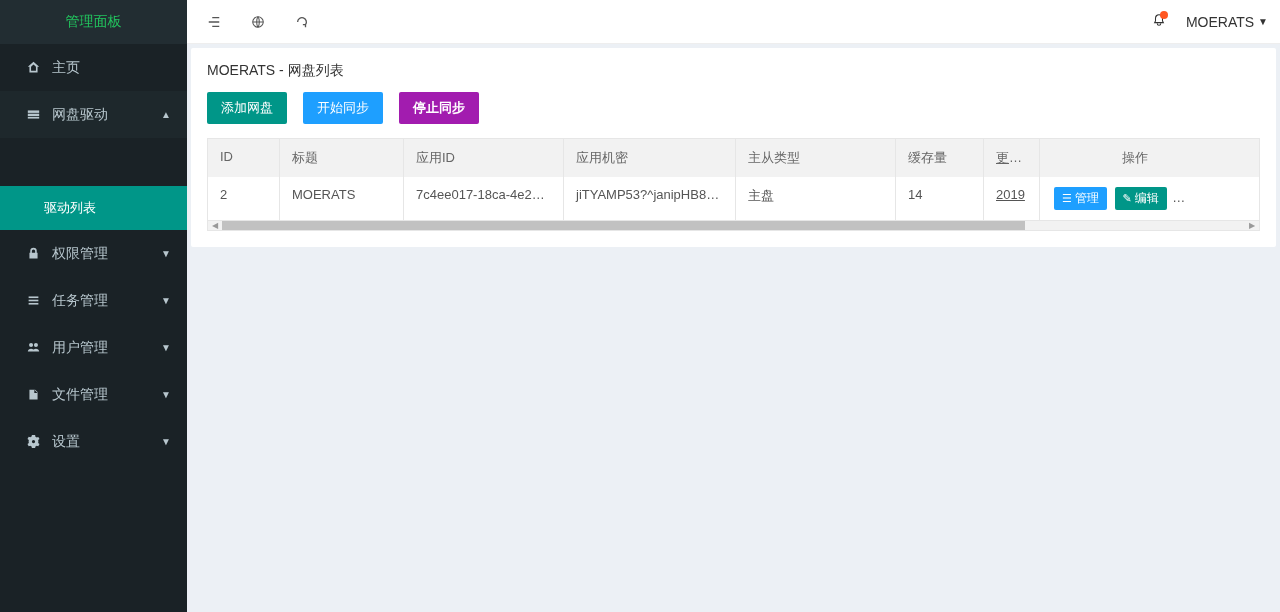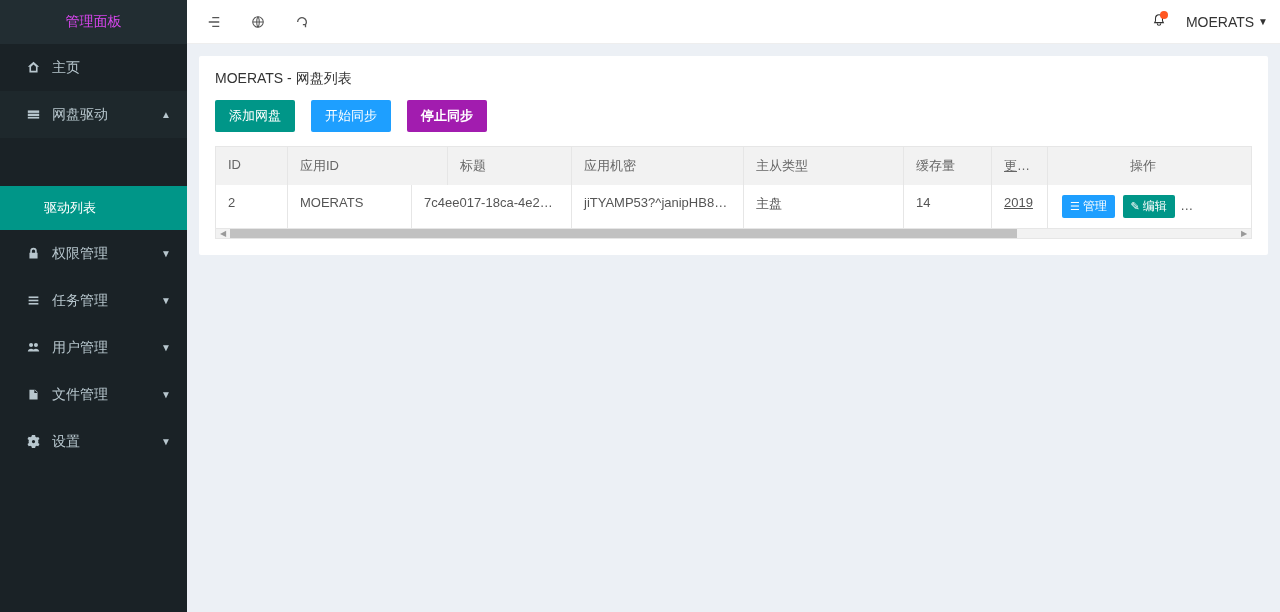--- a/index.html
+++ b/index.html
@@ -2,41 +2,41 @@
 <html><head>
   <meta charset="utf-8">
   <style>
     * { margin: 0; padding: 0; box-sizing: border-box; }
     body { font-family: "Microsoft YaHei", Arial, sans-serif; font-size: 14px; background: #ecf0f5; color: #333; }
     
     .layout { display: flex; width: 1280px; height: 612px; overflow: hidden; }
     
     
     .sidebar { width: 187px; background: #1a2226; color: #b8c7ce; display: flex; flex-direction: column; flex-shrink: 0; }
-    .sidebar-header { height: 44px; background: #222d32; display: flex; align-items: center; justify-content: center; color: #d946ef; font-size: 14px; }
+    .sidebar-header { height: 44px; background: #222d32; display: flex; align-items: center; justify-content: center; color: #22c55e; font-size: 14px; }
     .sidebar-menu { flex: 1; background: #1a2226; }
     .sidebar-item { display: flex; align-items: center; padding: 0 24px; height: 47px; cursor: pointer; position: relative; }
     .sidebar-item.expanded { background: #1e282c; }
     .sidebar-item .icon { width: 18px; display: inline-flex; align-items: center; justify-content: center; margin-right: 10px; font-size: 13px; }
     .sidebar-item .caret { position: absolute; right: 16px; font-size: 10px; }
     .sidebar-subitem { display: flex; align-items: center; padding-left: 44px; height: 44px; cursor: pointer; font-size: 13px; color: #b8c7ce; }
     .sidebar-subitem.active { background: #009688; color: #fff; margin-top: 48px; }
     
     
     .main { flex: 1; display: flex; flex-direction: column; background: #ecf0f5; }
     .topbar { height: 44px; background: #fff; display: flex; align-items: center; padding: 0 12px; border-bottom: 1px solid #eee; }
     .topbar-left { display: flex; align-items: center; gap: 22px; padding-left: 4px; }
     .topbar-icon { width: 22px; height: 22px; display: inline-flex; align-items: center; justify-content: center; cursor: pointer; color: #555; }
     .topbar-right { margin-left: auto; display: flex; align-items: center; gap: 20px; }
     .bell-wrap { position: relative; cursor: pointer; }
     .bell-dot { position: absolute; top: -2px; right: -2px; width: 8px; height: 8px; background: #ff5722; border-radius: 50%; }
     .user-menu { cursor: pointer; display: flex; align-items: center; gap: 4px; color: #333; font-size: 14px; }
     .user-caret { font-size: 10px; }
     
-    .content { padding: 12px; flex: 1; overflow: auto; }
+    .content { padding: 4px; flex: 1; overflow: auto; }
     .panel { background: #fff; border-radius: 2px; }
     .panel-title { padding: 14px 16px 12px; font-size: 14px; color: #333; }
     .panel-body { padding: 0 16px 16px; }
     .btn-row { display: flex; gap: 16px; margin-bottom: 14px; }
     .btn { border: none; padding: 7px 14px; font-size: 13px; color: #fff; border-radius: 2px; cursor: pointer; }
     .btn-green { background: #009688; }
     .btn-blue { background: #1e9fff; }
     .btn-orange { background: #a21caf; font-weight: bold; }
     .btn-sm { padding: 3px 8px; font-size: 12px; display: inline-flex; align-items: center; gap: 3px; }
     .btn-sm .bi { font-size: 11px; }
@@ -199,22 +199,22 @@
             <button class="btn btn-green">添加网盘</button>
             <button class="btn btn-blue">开始同步</button>
             <button class="btn btn-orange">停止同步</button>
           </div>
 
           <div class="table-wrap">
             <div class="table-scroll">
               <div class="table">
                 <div class="thead">
                   <div class="th col-id">ID</div>
+                  <div class="th col-title">标题</div>
                   <div class="th col-appid">应用ID</div>
-                  <div class="th col-title">标题</div>
                   <div class="th col-secret">应用机密</div>
                   <div class="th col-type">主从类型</div>
                   <div class="th col-cache">缓存量</div>
                   <div class="th col-update">更新时</div>
                   <div class="th col-ops">操作</div>
                 </div>
                 <div class="tbody">
                   <div class="trow">
                     <div class="td col-id">2</div>
                     <div class="td col-title">MOERATS</div>

